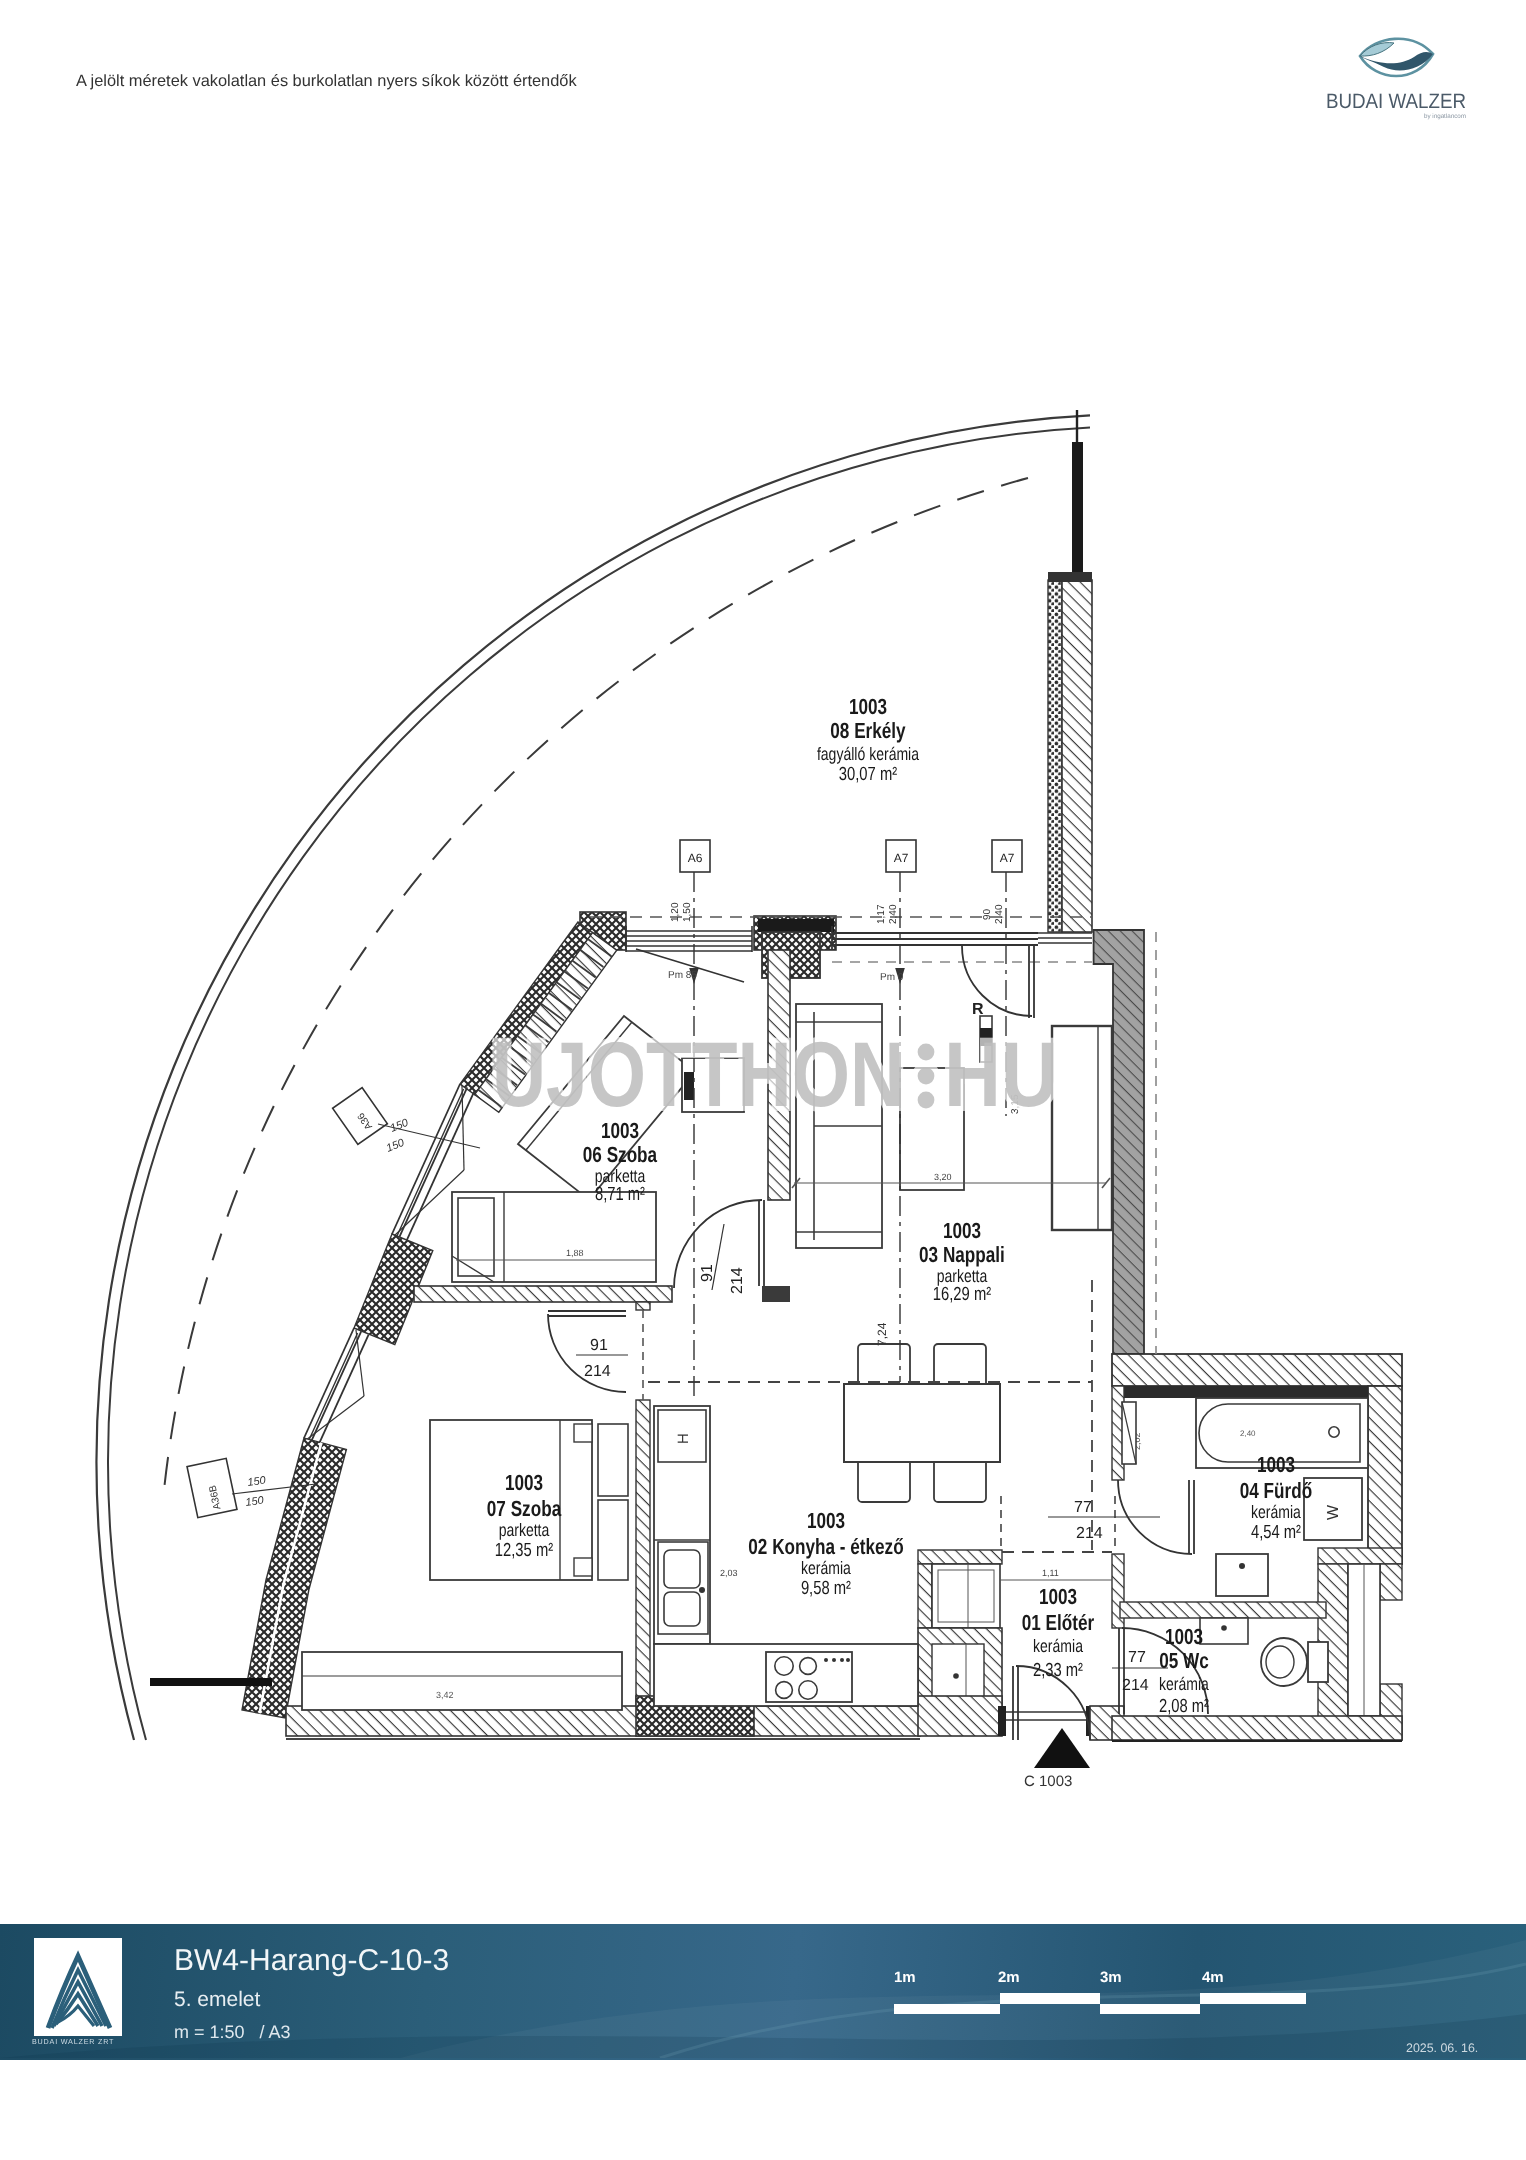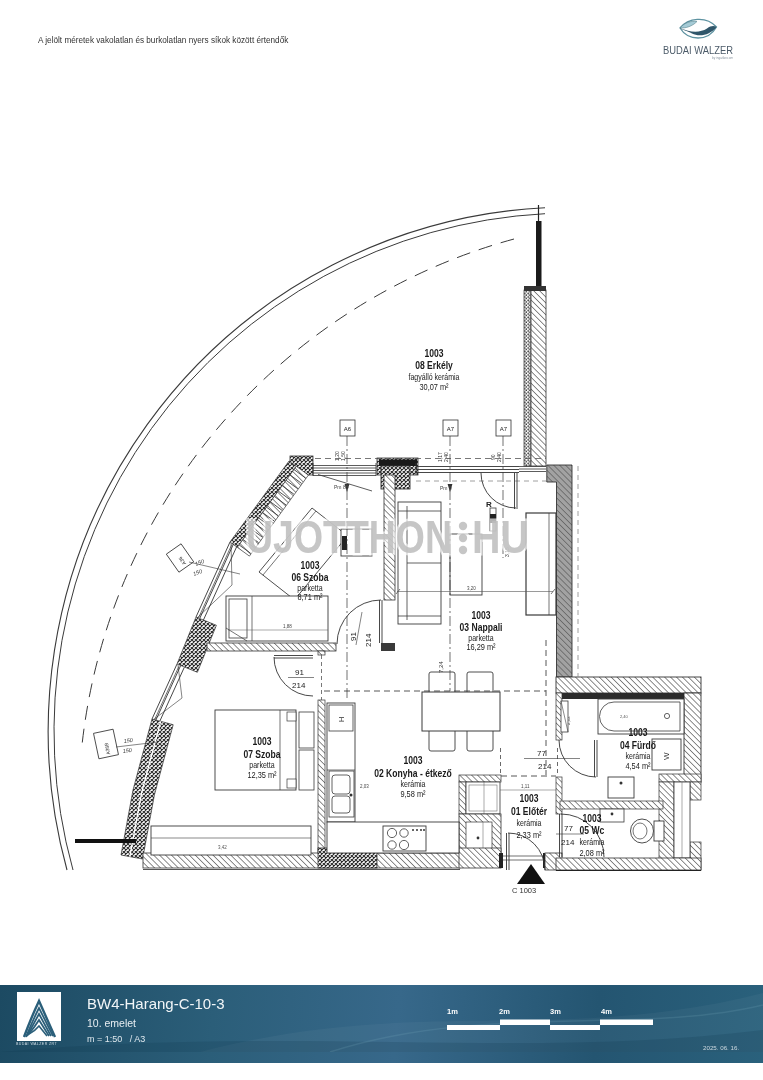--- a/index.html
+++ b/index.html
@@ -466,41 +466,41 @@
     <text x="246" y="553" font-size="46" font-weight="bold" textLength="206" lengthAdjust="spacingAndGlyphs">UJOTTHON</text>
     <text x="472" y="553" font-size="46" font-weight="bold" textLength="57" lengthAdjust="spacingAndGlyphs">HU</text>
     <circle cx="463" cy="526" r="4.2"></circle>
           <circle cx="463" cy="538" r="4.2"></circle>
           <circle cx="463" cy="550" r="4.2"></circle>
   </g>
 </g>
 </svg>
 
 
-<div id="footer" style="position:absolute;left:0;top:985px;width:763px;height:78px;
+<div id="footer" style="position:absolute;left:0;top:962px;width:763px;height:68px;
   background:linear-gradient(95deg,#1c4a62 0%,#2b5e79 28%,#37688a 52%,#245571 78%,#2a617c 100%);overflow:hidden;">
   <svg width="763" height="67" style="position:absolute;left:0;top:0">
     <path d="M200,67 C420,10 560,60 763,8 L763,67 Z" fill="#ffffff" opacity="0.04"></path>
     <path d="M0,67 C300,40 520,75 763,45 L763,67 Z" fill="#0d3349" opacity="0.18"></path>
     <path d="M330,67 C480,18 640,50 763,20" stroke="#7fb0c4" stroke-width="1.5" fill="none" opacity="0.18"></path>
   </svg>
 
   <div style="position:absolute;left:17px;top:7px;width:44px;height:49px;background:#fff;"></div>
   <svg width="44" height="49" style="position:absolute;left:17px;top:7px">
     <path d="M7,45 Q14,26 22,9 L38,45" fill="none" stroke="#2b5f7a" stroke-width="2.4"></path>
     <path d="M9,45 Q15,30 22,16 L36,44" fill="none" stroke="#2b5f7a" stroke-width="1.8"></path>
     <path d="M10,44 Q16,33 22,22 L34,44" fill="none" stroke="#2b5f7a" stroke-width="1.8"></path>
     <path d="M11,43 Q17,36 22,28 L32,44" fill="none" stroke="#2b5f7a" stroke-width="1.8"></path>
     <path d="M12,42 Q18,39 22,34 L30,44" fill="none" stroke="#2b5f7a" stroke-width="1.6"></path>
   </svg>
   <div style="position:absolute;left:16px;top:57px;font-size:3.6px;color:#cfdde6;letter-spacing:0.4px;">BUDAI WALZER ZRT</div>
 
   <div style="position:absolute;left:87px;top:10px;font-size:15px;color:#f2f6f8;">BW4-Harang-C-10-3</div>
 
-  <div style="position:absolute;left:87px;top:32px;font-size:10.5px;color:#e8eef2;">10. emelet</div>
+  <div style="position:absolute;left:87px;top:32px;font-size:10.5px;color:#e8eef2;">5. emelet</div>
 
   <div style="position:absolute;left:87px;top:49px;font-size:9px;color:#dfe8ee;">m = 1:50&nbsp;&nbsp;&nbsp;/ A3</div>
 
   <svg width="260" height="30" style="position:absolute;left:440px;top:18px">
     <text x="7" y="11" font-size="7.5" font-weight="bold" fill="#fff">1m</text>
     <text x="59" y="11" font-size="7.5" font-weight="bold" fill="#fff">2m</text>
     <text x="110" y="11" font-size="7.5" font-weight="bold" fill="#fff">3m</text>
     <text x="161" y="11" font-size="7.5" font-weight="bold" fill="#fff">4m</text>
     <rect x="7" y="22" width="53" height="5" fill="#fff"></rect>
     <rect x="60" y="16.5" width="50" height="5.5" fill="#fff"></rect>

